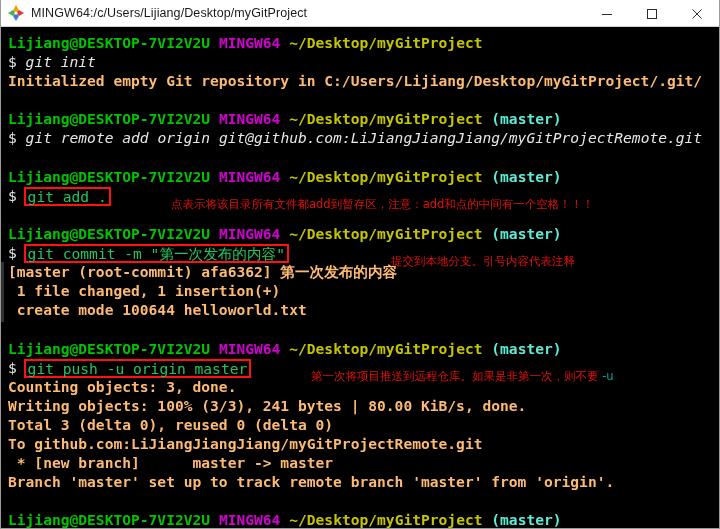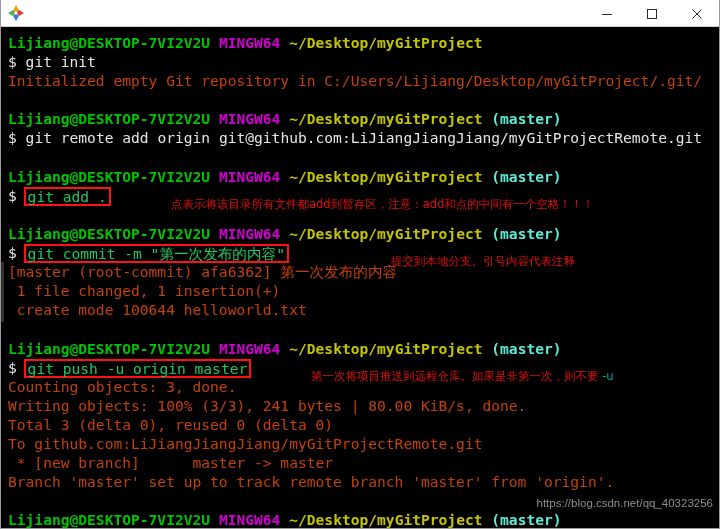--- a/index.html
+++ b/index.html
@@ -75,22 +75,22 @@
     white-space: pre;
     overflow: hidden;
   }
   .line { height: 19.1px; white-space: pre; position: relative; }
   .blank { height: 19.1px; }
 
   .c-user   { color: #00c400; font-weight: bold; }
   .c-host   { color: #d000d0; font-weight: bold; }
   .c-path   { color: #c4c400; font-weight: bold; }
   .c-branch { color: #5eead4; font-weight: bold; }
-  .c-out    { color: #c2410c; }
-  .c-white  { color: #e6e6e6; }
+  .c-out    { color: #fdba74; font-weight: bold; }
+  .c-white  { color: #e6e6e6; font-style: italic; }
   .c-prompt { color: #e6e6e6; }
 
   
   .cmd-box {
     display: inline-block;
     border: 2px solid #ff1111;
     padding: 0 2px;
     margin-left: -2px;
     line-height: 15px;
     vertical-align: -1px;
@@ -139,20 +139,21 @@
   <div class="titlebar">
     <span class="title-icon">
       <svg width="18" height="18" viewBox="0 0 18 18" aria-hidden="true">
         <polygon points="9,1 12,6 9,9 6,6" fill="#f0a30a"></polygon>
         <polygon points="17,9 12,12 9,9 12,6" fill="#e03a3a"></polygon>
         <polygon points="9,17 6,12 9,9 12,12" fill="#3a7ae0"></polygon>
         <polygon points="1,9 6,6 9,9 6,12" fill="#4caf50"></polygon>
         <circle cx="9" cy="9" r="1.6" fill="#ffffff"></circle>
       </svg>
     </span>
+    <span class="title-text">MINGW64:/c/Users/Lijiang/Desktop/myGitProject</span>
 
     <div class="win-buttons">
       <div class="win-btn">
         <svg width="12" height="12" viewBox="0 0 12 12">
             <line x1="1" y1="6.5" x2="11" y2="6.5" stroke="#2b2b2b" stroke-width="1"></line>
           </svg>
       </div>
       <div class="win-btn">
         <svg width="12" height="12" viewBox="0 0 12 12">
             <rect x="1.5" y="1.5" width="9" height="9" fill="none" stroke="#2b2b2b" stroke-width="1"></rect>
@@ -163,14 +164,13 @@
             <line x1="1.5" y1="1.5" x2="10.5" y2="10.5" stroke="#2b2b2b" stroke-width="1"></line>
             <line x1="10.5" y1="1.5" x2="1.5" y2="10.5" stroke="#2b2b2b" stroke-width="1"></line>
           </svg>
       </div>
     </div>
   </div>
 
   <div class="terminal" id="terminal-body"><div class="line"><span class="c-user">Lijiang@DESKTOP-7VI2V2U</span> <span class="c-host">MINGW64</span> <span class="c-path">~/Desktop/myGitProject</span></div><div class="line"><span class="c-prompt">$</span> <span class="c-white">git init</span></div><div class="line c-out">Initialized empty Git repository in C:/Users/Lijiang/Desktop/myGitProject/.git/</div><div class="blank"></div><div class="line"><span class="c-user">Lijiang@DESKTOP-7VI2V2U</span> <span class="c-host">MINGW64</span> <span class="c-path">~/Desktop/myGitProject</span> <span class="c-branch">(master)</span></div><div class="line"><span class="c-prompt">$</span> <span class="c-white">git remote add origin git@github.com:LiJiangJiangJiang/myGitProjectRemote.git</span></div><div class="blank"></div><div class="line"><span class="c-user">Lijiang@DESKTOP-7VI2V2U</span> <span class="c-host">MINGW64</span> <span class="c-path">~/Desktop/myGitProject</span> <span class="c-branch">(master)</span></div><div class="line"><span class="c-prompt">$</span> <span class="cmd-box">git add .</span><span class="note" style="left: 163px;">点表示将该目录所有文件都add到暂存区，注意：add和点的中间有一个空格！！！</span></div><div class="blank"></div><div class="line"><span class="c-user">Lijiang@DESKTOP-7VI2V2U</span> <span class="c-host">MINGW64</span> <span class="c-path">~/Desktop/myGitProject</span> <span class="c-branch">(master)</span></div><div class="line"><span class="c-prompt">$</span> <span class="cmd-box">git commit -m "第一次发布的内容"</span><span class="note" style="left: 383px;">提交到本地分支。引号内容代表注释</span></div><div class="line c-out">[master (root-commit) afa6362] 第一次发布的内容</div><div class="line c-out"> 1 file changed, 1 insertion(+)</div><div class="line c-out"> create mode 100644 helloworld.txt</div><div class="blank"></div><div class="line"><span class="c-user">Lijiang@DESKTOP-7VI2V2U</span> <span class="c-host">MINGW64</span> <span class="c-path">~/Desktop/myGitProject</span> <span class="c-branch">(master)</span></div><div class="line"><span class="c-prompt">$</span> <span class="cmd-box">git push -u origin master</span><span class="note" style="left: 303px;">第一次将项目推送到远程仓库。如果是非第一次，则不要 <span class="flag">-u</span></span></div><div class="line c-out">Counting objects: 3, done.</div><div class="line c-out">Writing objects: 100% (3/3), 241 bytes | 80.00 KiB/s, done.</div><div class="line c-out">Total 3 (delta 0), reused 0 (delta 0)</div><div class="line c-out">To github.com:LiJiangJiangJiang/myGitProjectRemote.git</div><div class="line c-out"> * [new branch]      master -&gt; master</div><div class="line c-out">Branch 'master' set up to track remote branch 'master' from 'origin'.</div><div class="blank"></div><div class="line"><span class="c-user">Lijiang@DESKTOP-7VI2V2U</span> <span class="c-host">MINGW64</span> <span class="c-path">~/Desktop/myGitProject</span> <span class="c-branch">(master)</span></div></div>
 
   <div class="edge-mark"></div>
-<div class="watermark">https://blog.csdn.net/qq_40323256</div>
   </div>
 
 </body></html>

